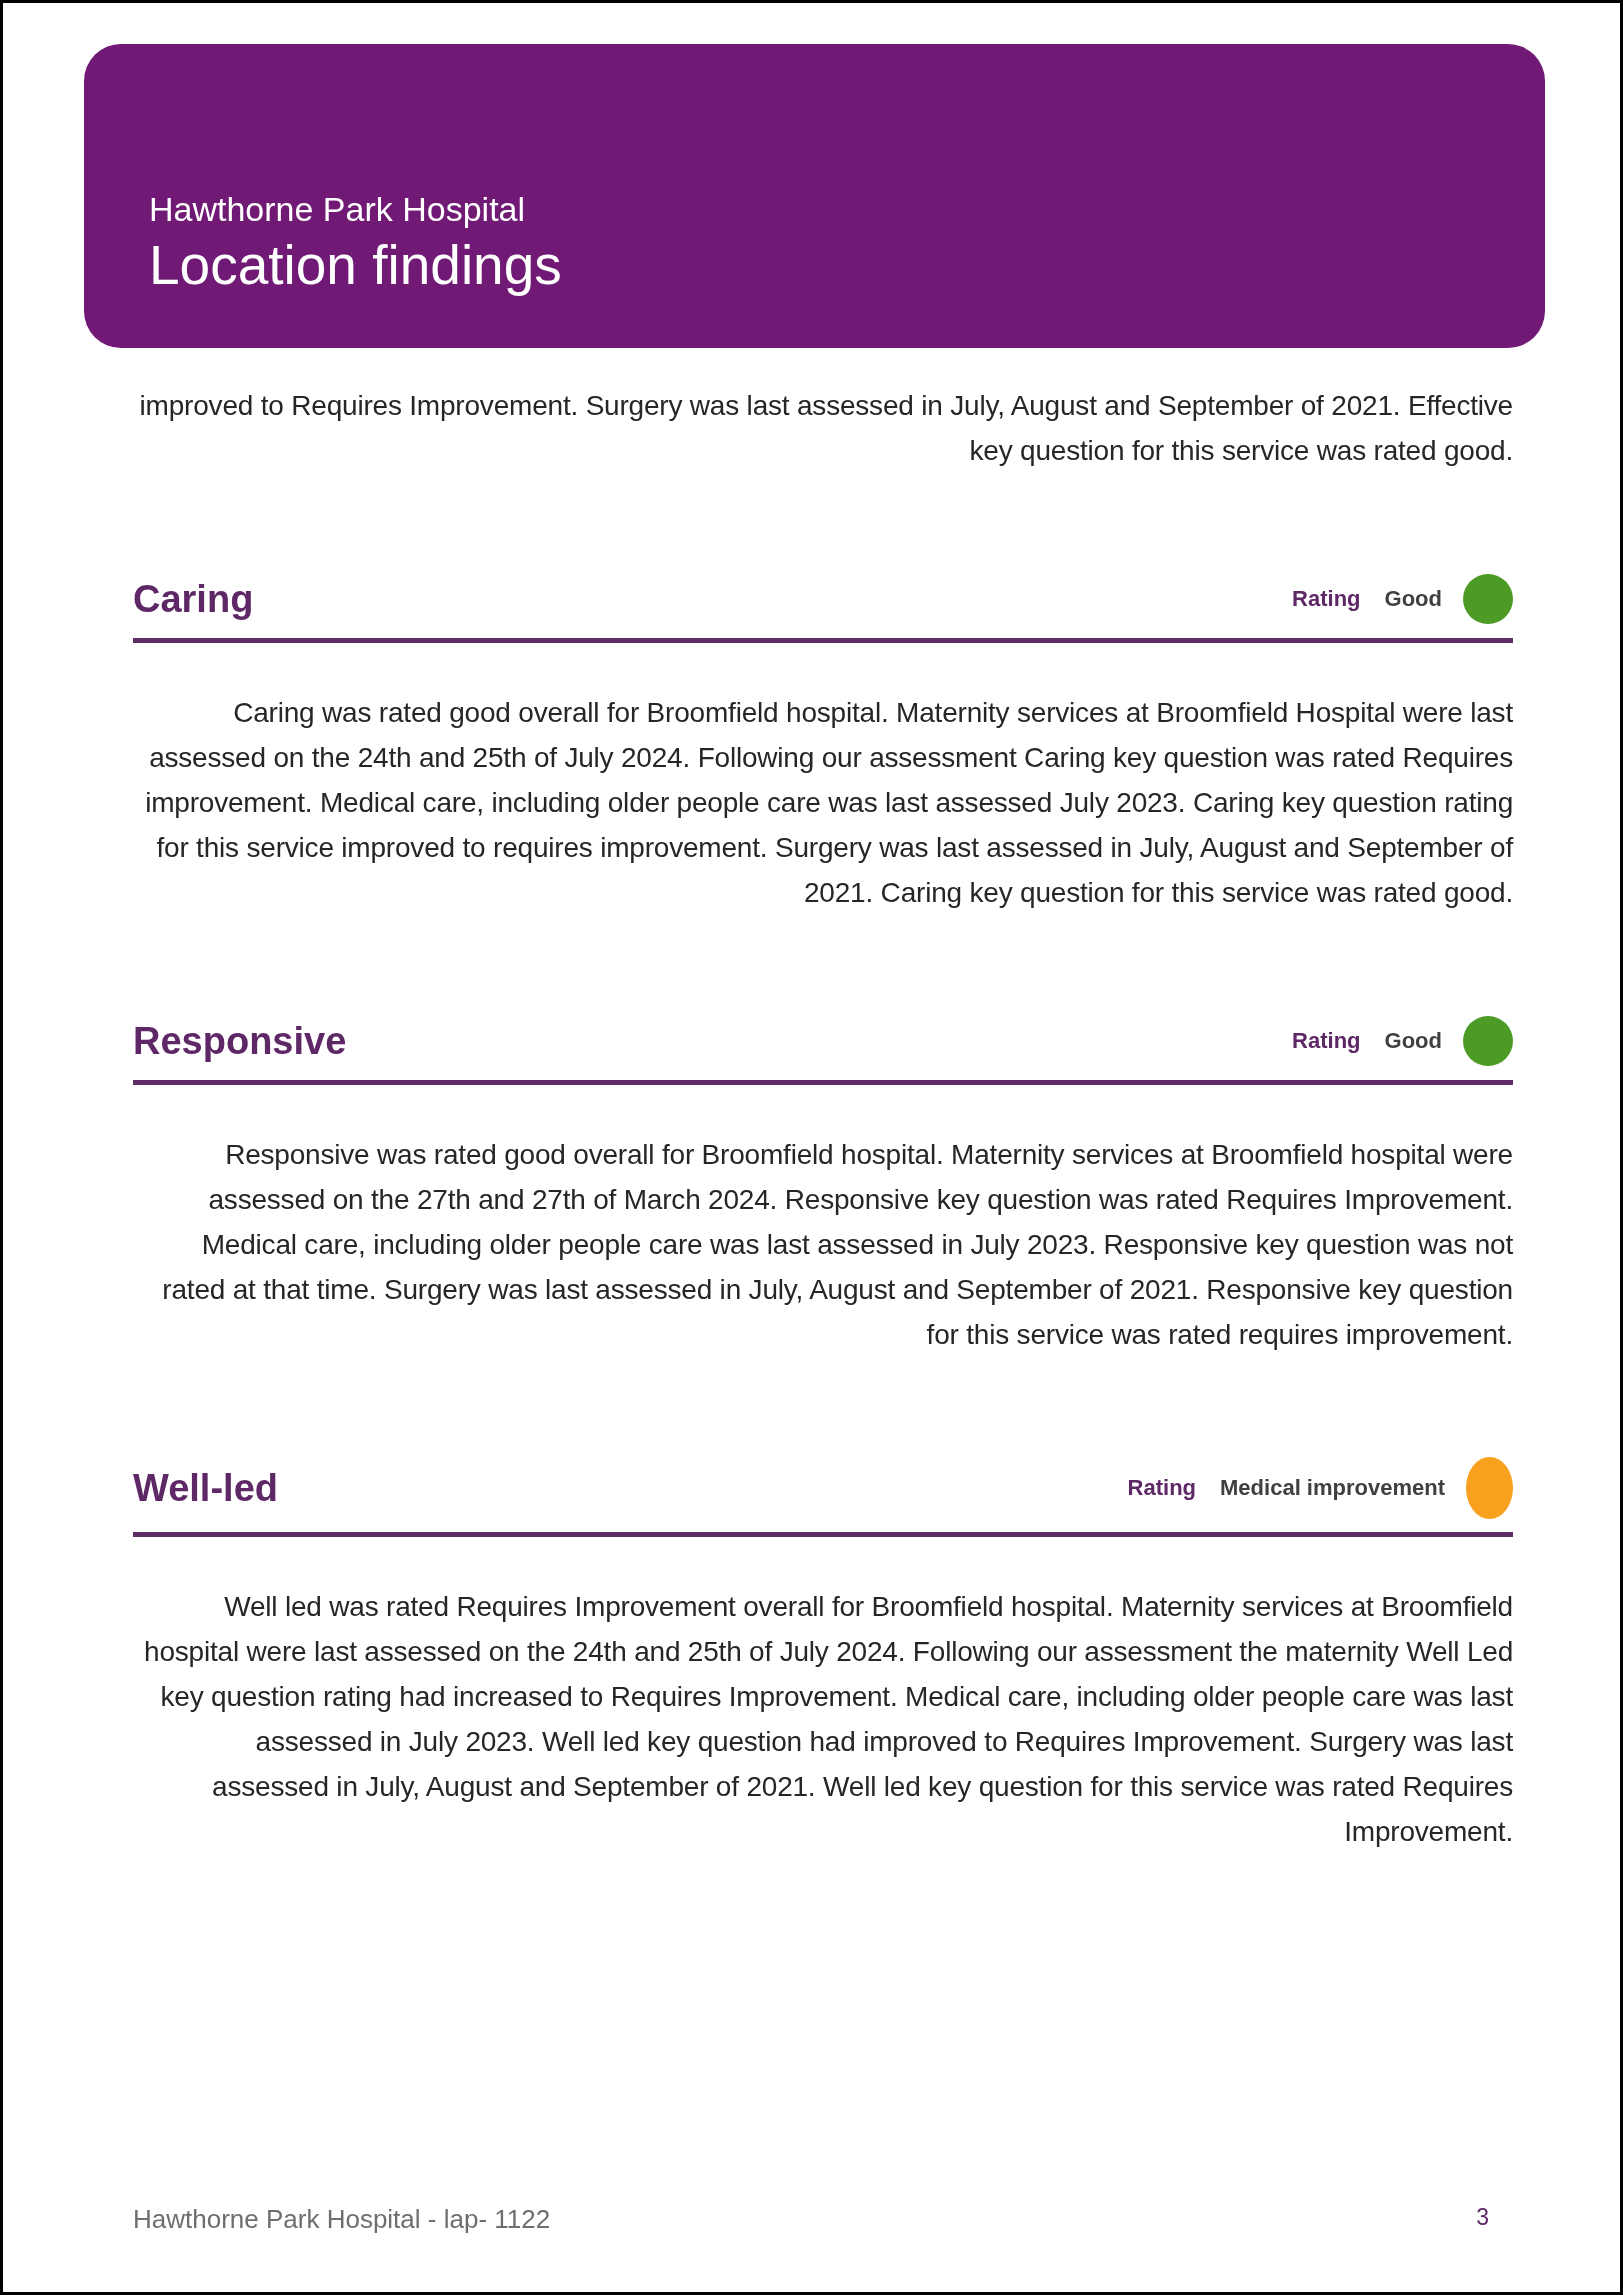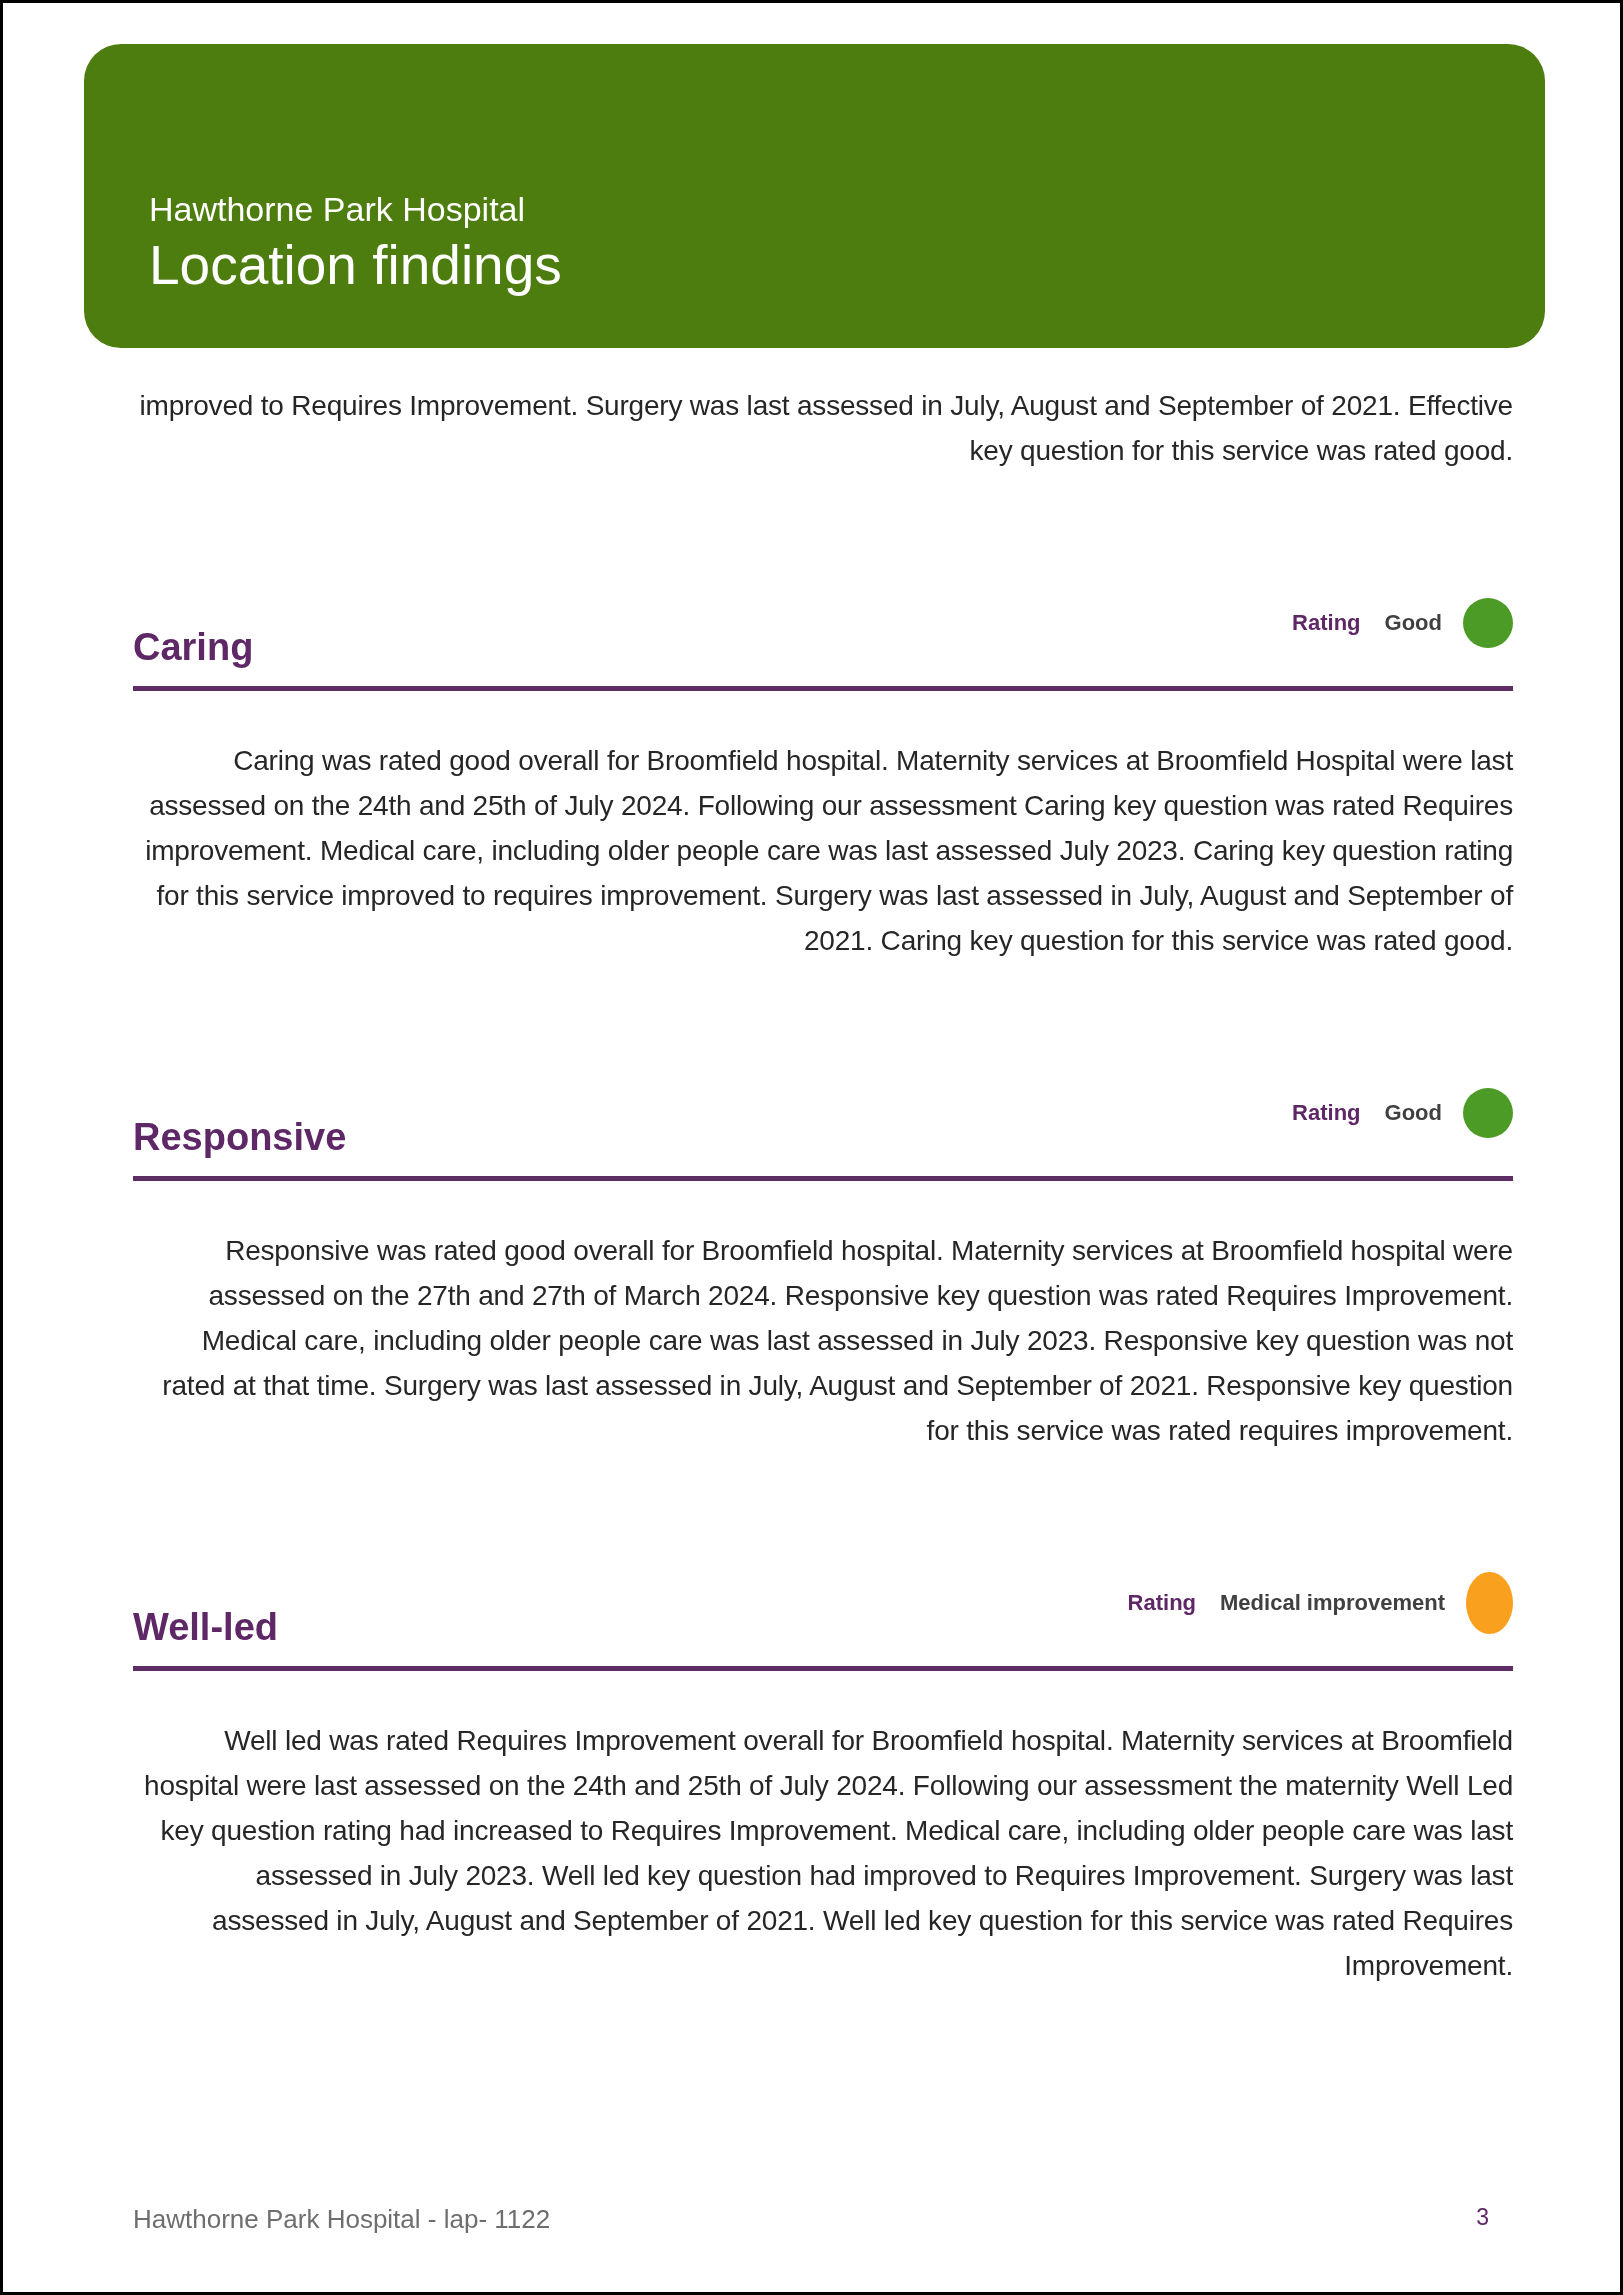--- a/index.html
+++ b/index.html
@@ -13,21 +13,21 @@
     font-family: "Liberation Sans", sans-serif;
     color: #1f1f1f;
     overflow: hidden;
   }
   .banner {
     position: absolute;
     left: 81px;
     top: 41px;
     width: 1461px;
     height: 304px;
-    background: #4d7c0f;
+    background: #701a75;
     border-radius: 37px;
     color: #ffffff;
   }
   .banner-text {
     position: absolute;
     left: 65px;
     bottom: 50px;
   }
   .banner-hospital {
     font-size: 34px;
@@ -57,21 +57,20 @@
   .section-head {
     display: flex;
     align-items: center;
     justify-content: space-between;
   }
   .section-title {
     font-size: 38px;
     font-weight: 700;
     color: #5E2766;
     line-height: 52px;
-    margin-top: 48px;
   }
   .rating-group {
     display: flex;
     align-items: center;
   }
   .rating-label {
     font-size: 22px;
     font-weight: 700;
     color: #5E2766;
   }

